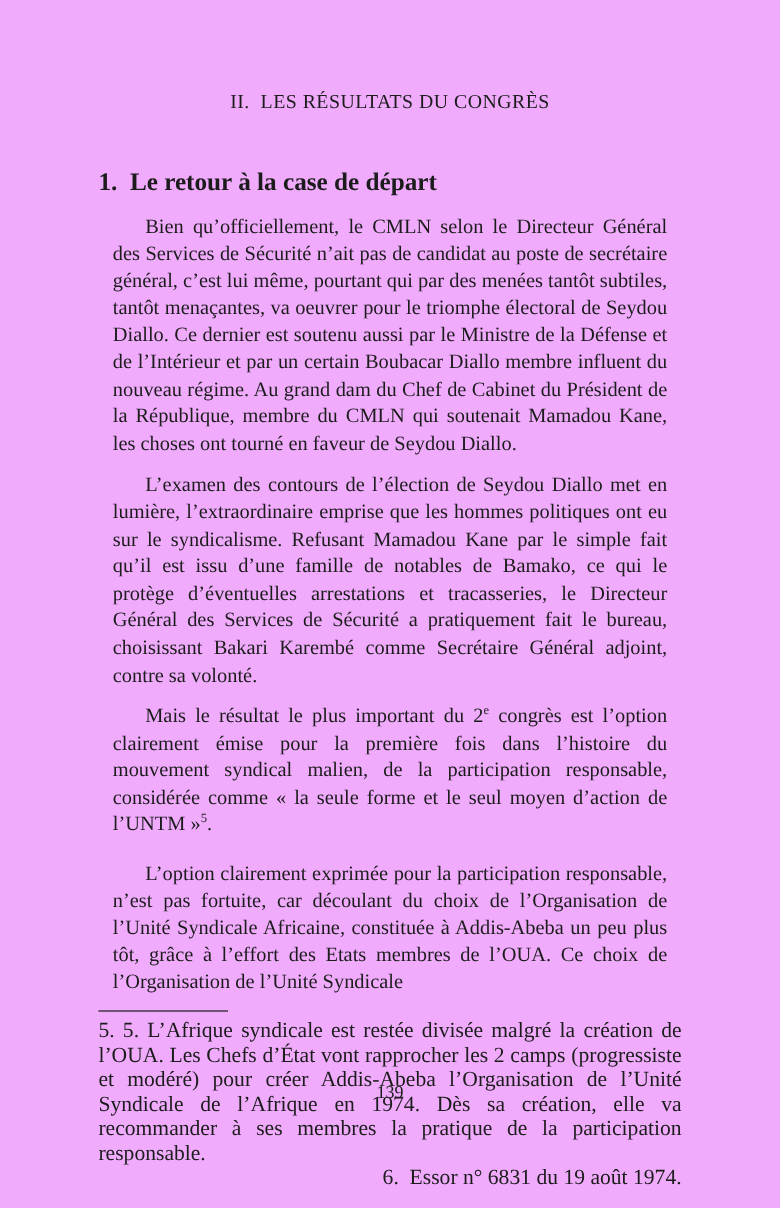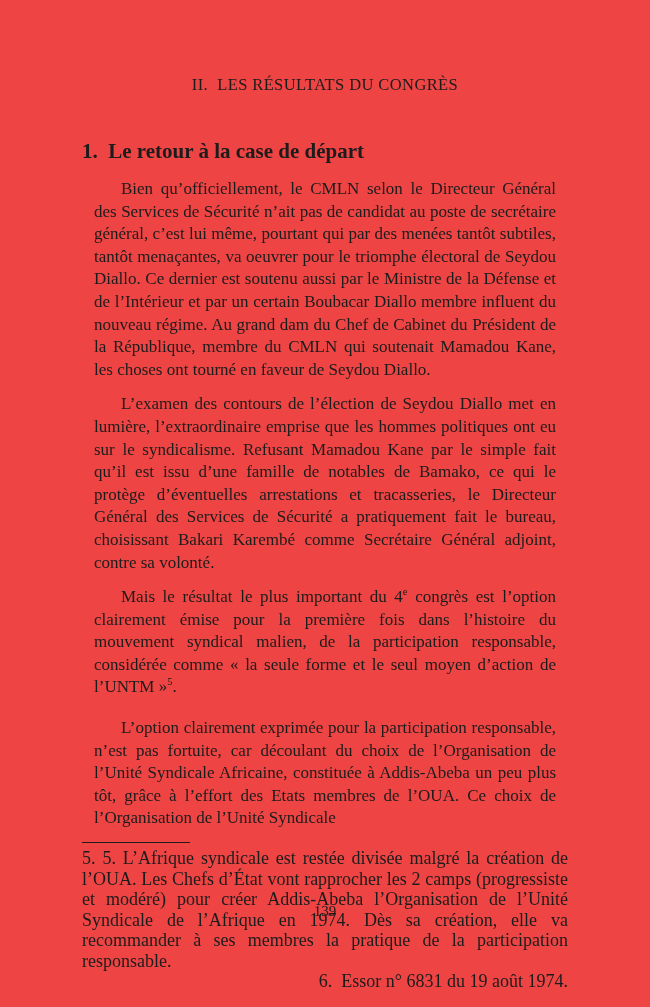--- a/index.html
+++ b/index.html
@@ -4,21 +4,21 @@
 <style>
   html, body {
     margin: 0;
     padding: 0;
     background: #ffffff;
   }
   .page {
     position: relative;
     width: 650px;
     height: 1007px;
-    background: #ef4444;
+    background: #f0abfc;
     font-family: "Liberation Serif", "DejaVu Serif", serif;
     color: #1c1c1c;
     overflow: hidden;
   }
   .content {
     position: absolute;
     left: 82px;
     top: 0;
     width: 486px;
   }
@@ -98,21 +98,21 @@
   <div class="content">
 
     <h1 class="chapter-title">II.&nbsp; LES RÉSULTATS DU CONGRÈS</h1>
 
     <h2 class="section-heading first">1.&nbsp; Le retour à la case de départ</h2>
 
     <p class="body-para after-heading">Bien qu’officiellement, le CMLN selon le Directeur Général des Services de Sécurité n’ait pas de candidat au poste de secrétaire général, c’est lui même, pourtant qui par des menées tantôt subtiles, tantôt menaçantes, va oeuvrer pour le triomphe électoral de Seydou Diallo. Ce dernier est soutenu aussi par le Ministre de la Défense et de l’Intérieur et par un certain Boubacar Diallo membre influent du nouveau régime. Au grand dam du Chef de Cabinet du Président de la République, membre du CMLN qui soutenait Mamadou Kane, les choses ont tourné en faveur de Seydou Diallo.</p>
 
     <p class="body-para">L’examen des contours de l’élection de Seydou Diallo met en lumière, l’extraordinaire emprise que les hommes politiques ont eu sur le syndicalisme. Refusant Mamadou Kane par le simple fait qu’il est issu d’une famille de notables de Bamako, ce qui le protège d’éventuelles arrestations et tracasseries, le Directeur Général des Services de Sécurité a pratiquement fait le bureau, choisissant Bakari Karembé comme Secrétaire Général adjoint, contre sa volonté.</p>
 
-    <p class="body-para"><span>Mais le résultat le plus important du 4</span><sup>e</sup><span> congrès est l’option clairement émise pour la première fois dans l’histoire du mouvement syndical malien, de la participation responsable, considérée comme «&nbsp;la seule forme et le seul moyen d’action de l’UNTM&nbsp;»</span><sup>5</sup><span>.</span></p>
+    <p class="body-para"><span>Mais le résultat le plus important du 2</span><sup>e</sup><span> congrès est l’option clairement émise pour la première fois dans l’histoire du mouvement syndical malien, de la participation responsable, considérée comme «&nbsp;la seule forme et le seul moyen d’action de l’UNTM&nbsp;»</span><sup>5</sup><span>.</span></p>
 
 
     <p class="body-para after-heading2">L’option clairement exprimée pour la participation responsable, n’est pas fortuite, car découlant du choix de l’Organisation de l’Unité Syndicale Africaine, constituée à Addis-Abeba un peu plus tôt, grâce à l’effort des Etats membres de l’OUA. Ce choix de l’Organisation de l’Unité Syndicale</p>
 
     <div class="footnote-rule"></div>
 
     <p class="footnote">5. 5. L’Afrique syndicale est restée divisée malgré la création de l’OUA. Les Chefs d’État vont rapprocher les 2 camps (progressiste et modéré) pour créer Addis-Abeba l’Organisation de l’Unité Syndicale de l’Afrique en 1974. Dès sa création, elle va recommander à ses membres la pratique de la participation responsable.</p>
 
     <p class="footnote last">6.&nbsp; Essor n° 6831 du 19 août 1974.</p>
 

